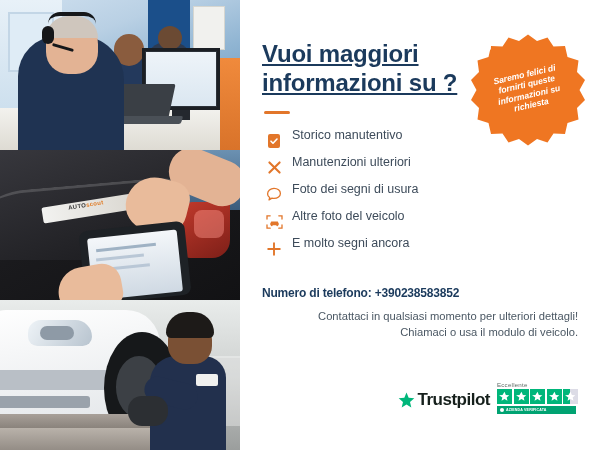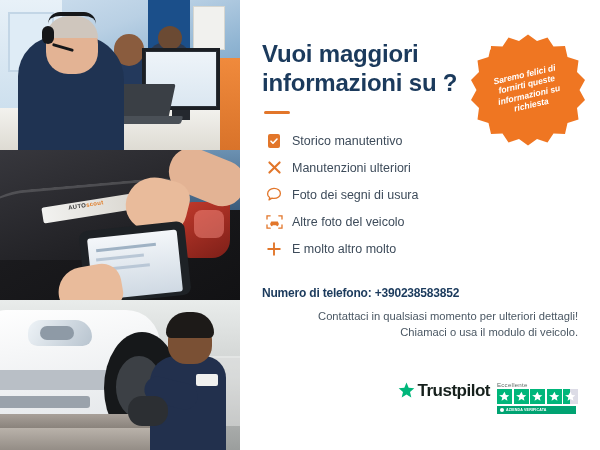--- a/index.html
+++ b/index.html
@@ -130,35 +130,35 @@
   .p3 .glove { position:absolute; left:128px; top:96px; width:40px; height:30px;
                background:#2c2f33; border-radius:14px; }
   .p3 .arm { position:absolute; left:144px; top:80px; width:54px; height:26px;
              background:#22304d; border-radius:14px; transform:rotate(14deg); }
   .p3 .shelf { position:absolute; right:0; top:56px; width:54px; height:70px;
                background:rgba(255,255,255,.35); }
 
   
   .panel { flex:1; position:relative; background:#ffffff; padding:40px 22px 0 22px; }
   .headline { font-size:24px; line-height:1.2; font-weight:bold; color:#1b3a5c;
-              letter-spacing:-.2px; }
+              letter-spacing:-.2px;text-decoration:underline; }
   .divider { width:26px; height:3px; background:#e2762a; margin:13px 0 14px 2px; border-radius:2px; }
 
   .feat-list { list-style:none; }
-  .feat { display:flex; align-items:center; height:26px; margin-bottom:1px; }
+  .feat { display:flex; height:26px; margin-bottom:1px; }
   .feat .ic { width:24px; flex:0 0 24px; display:flex; align-items:center;
               justify-content:center; color:#e2762a; }
   .feat .tx { font-size:12.5px; color:#3d4b5a; margin-left:6px; }
 
   .phone { margin-top:24px; font-size:12px; font-weight:bold; color:#1b3a5c;
            letter-spacing:-.2px; }
   .sub { margin-top:8px; font-size:11.2px; line-height:1.5; color:#4a5763;text-align:right; }
 
   
-  .tp { position:absolute; right:22px; bottom:36px; display:flex; align-items:flex-start; gap:7px; }
+  .tp { position:absolute; right:22px; bottom:36px; display:flex; align-items:flex-end; gap:7px; }
   .tp-left { display:flex; align-items:center; gap:3px; padding-bottom:4px; }
   .tp-word { font-size:17px; font-weight:bold; color:#16201c; letter-spacing:-.5px; }
   .tp-right { display:flex; flex-direction:column; align-items:flex-start; }
   .tp-ecc { font-size:6.2px; color:#5d6a64; margin-bottom:1.5px; letter-spacing:.2px; }
   .stars { display:flex; gap:1.5px; }
   .star-box { width:15px; height:15px; background:#00b67a; display:flex;
               align-items:center; justify-content:center; }
   .star-box.half { background:linear-gradient(90deg,#00b67a 50%,#dcdce6 50%); }
   .verif { margin-top:2px; width:79px; height:8px; background:#00a372;
            display:flex; align-items:center; gap:2px; padding-left:3px; }
@@ -308,21 +308,21 @@
 
       <li class="feat">
         <span class="ic">
           <svg width="16" height="16" viewBox="0 0 16 16">
             <g stroke="#e2762a" stroke-width="1.9" stroke-linecap="round">
               <path d="M8 2.2v11.6"></path>
                 <path d="M2.2 8h11.6"></path>
             </g>
           </svg>
         </span>
-        <span class="tx">E molto altro molto</span>
+        <span class="tx">E molto segni ancora</span>
       </li>
 
     </ul>
 
     <div class="phone">Numero di telefono: +390238583852</div>
     <div class="sub">
       <span>Contattaci in qualsiasi momento per ulteriori dettagli!</span><br>
       <span>Chiamaci o usa il modulo di veicolo.</span>
     </div>
 

